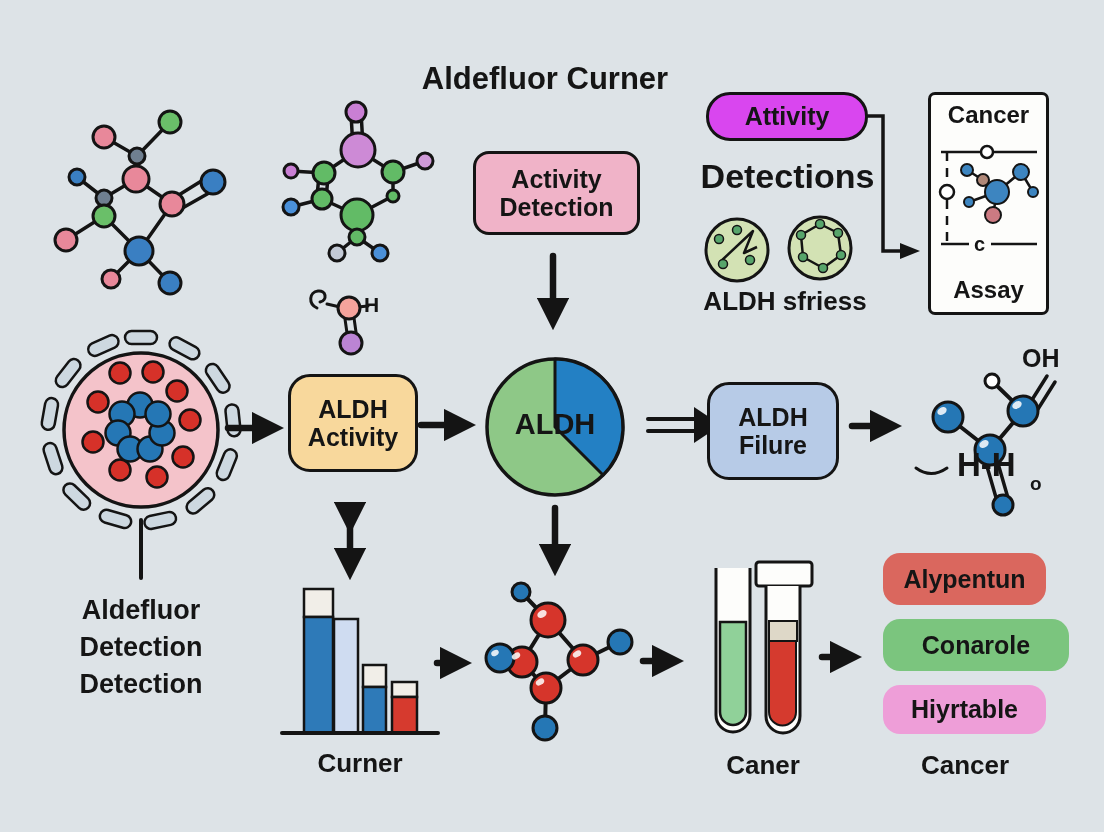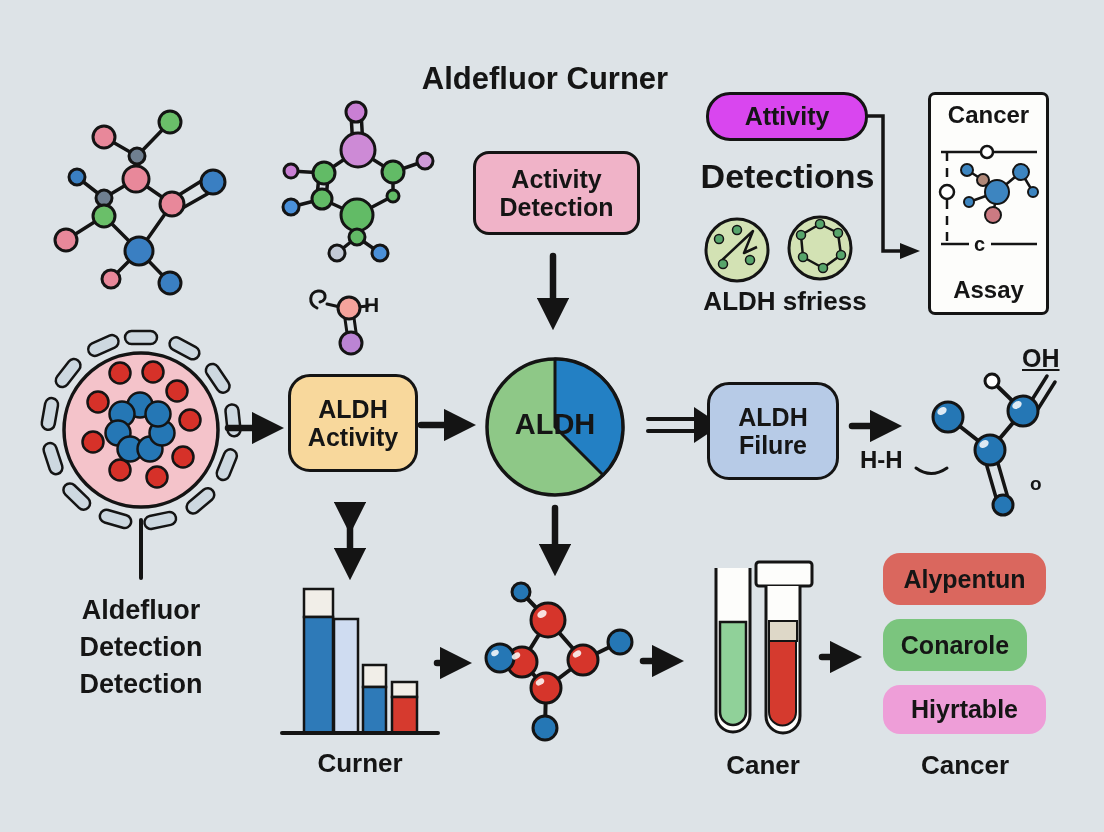--- a/index.html
+++ b/index.html
@@ -326,39 +326,39 @@
     <span>Activity</span>
   </div>
 
   <div class="abs lbl" style="left:500px; top:408px; width:110px; font-size:29px;">ALDH</div>
 
   <div class="abs box box-blue" style="left:707px; top:382px; width:132px; height:98px;">
     <span>ALDH</span>
     <span>Filure</span>
   </div>
 
-  <div class="abs" style="left:1022px; top:344px; font-size:25px;text-decoration:underline;">OH</div>
+  <div class="abs" style="left:1022px; top:344px; font-size:25px;">OH</div>
   <div class="abs" style="left:364px; top:293px; font-size:21px;">H</div>
-  <div class="abs" style="left:860px; top:446px; font-size:24px;text-align:right;">H-H</div>
+  <div class="abs" style="left:957px; top:446px; font-size:33px;text-align:right;">H-H</div>
   <div class="abs" style="left:1030px; top:473px; font-size:19px;">o</div>
 
   <div class="abs lbl" style="left:35px; top:592px; width:212px; font-size:27px; line-height:37px;">
     <div>Aldefluor</div>
     <div>Detection</div>
     <div>Detection</div>
   </div>
 
   <div class="abs lbl" style="left:288px; top:749px; width:144px; font-size:26px;">Curner</div>
 
   <div class="abs lbl" style="left:696px; top:751px; width:134px; font-size:26px;">Caner</div>
 
   <div class="abs pill" style="left:883px; top:553px; width:163px; height:52px; background:#da675e;">
     <span>Alypentun</span>
   </div>
-  <div class="abs pill" style="left:883px; top:619px; width:144px; height:52px; background:#7bc57e;">
+  <div class="abs pill" style="left:883px; top:619px; width:186px; height:52px; background:#7bc57e;">
     <span>Conarole</span>
   </div>
   <div class="abs pill" style="left:883px; top:685px; width:163px; height:49px; background:#ee9ed8;">
     <span>Hiyrtable</span>
   </div>
 
   <div class="abs lbl" style="left:898px; top:751px; width:134px; font-size:26px;">Cancer</div>
 
 </div>
 

